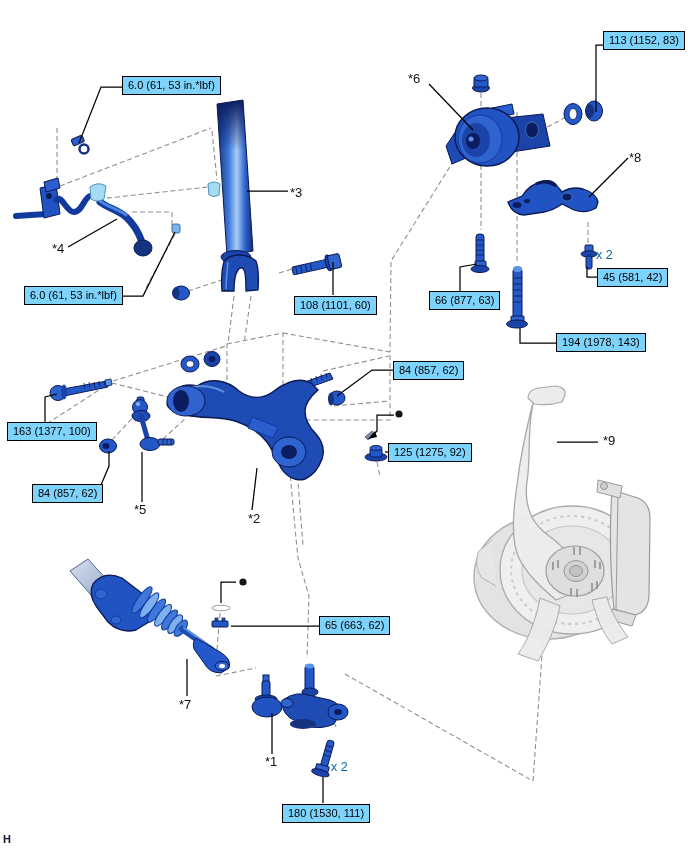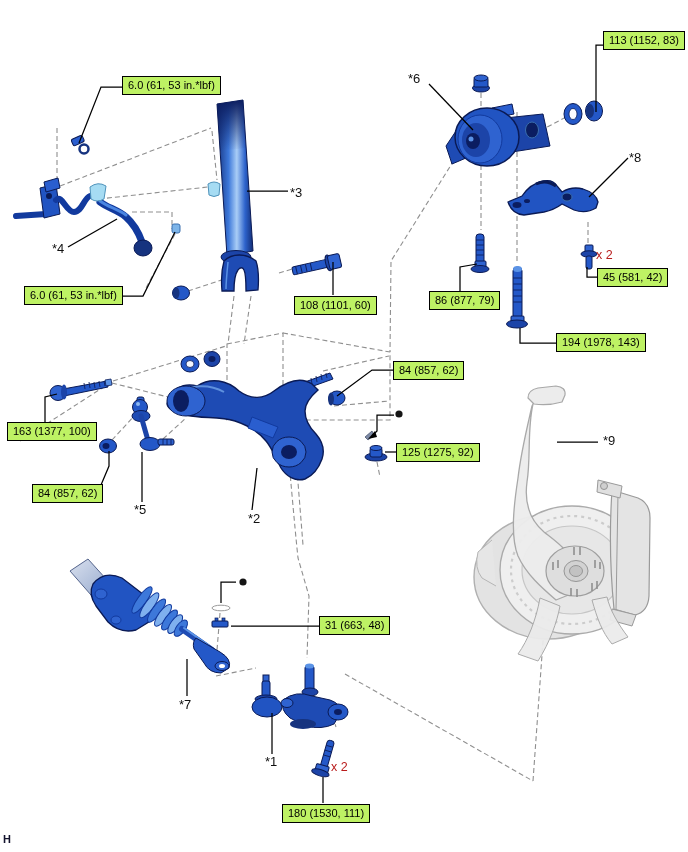--- a/index.html
+++ b/index.html
@@ -1,22 +1,22 @@
 <!DOCTYPE html>
 <html><head>
 <meta charset="utf-8">
 <style>
   html,body{margin:0;padding:0;background:#ffffff;}
   .stage{position:relative;width:688px;height:852px;background:#ffffff;overflow:hidden;
          font-family:"Liberation Sans",sans-serif;}
   .stage svg{position:absolute;left:0;top:0;}
-  .torque-label{position:absolute;background:#bef264;border:1.6px solid #000;color:#000;
+  .torque-label{position:absolute;background:#7dd3fc;border:1.6px solid #000;color:#000;
     font:11px/1.3 "Liberation Sans",sans-serif;padding:1px 5px 2px 5px;white-space:nowrap;z-index:5;}
   .callout{position:absolute;color:#111;font:13px/1.1 "Liberation Sans",sans-serif;z-index:5;}
-  .qty{position:absolute;color:#b91c1c;font:12.5px/1.1 "Liberation Sans",sans-serif;z-index:5;}
+  .qty{position:absolute;color:#0369a1;font:12.5px/1.1 "Liberation Sans",sans-serif;z-index:5;}
   .footer-letter{position:absolute;color:#14142e;font:bold 11px/1.1 "Liberation Sans",sans-serif;z-index:5;}
 </style>
 </head>
 <body>
 
 <div class="stage">
 
 <svg width="688" height="852" viewBox="0 0 688 852">
   <defs>
     <linearGradient id="tg" x1="0" y1="0" x2="1" y2="0">
@@ -354,28 +354,28 @@
   </g>
   <polygon points="368,439 375,431 377,437" fill="#000"></polygon>
   <circle cx="399" cy="414" r="3.6" fill="#151515"></circle>
   <circle cx="243" cy="582" r="3.6" fill="#151515"></circle>
 </svg>
 
 <div class="torque-label" style="left:122px;top:76px">6.0 (61, 53 in.*lbf)</div>
 <div class="torque-label" style="left:603px;top:31px">113 (1152, 83)</div>
 <div class="torque-label" style="left:24px;top:286px">6.0 (61, 53 in.*lbf)</div>
 <div class="torque-label" style="left:294px;top:296px">108 (1101, 60)</div>
-<div class="torque-label" style="left:429px;top:291px">86 (877, 79)</div>
+<div class="torque-label" style="left:429px;top:291px">66 (877, 63)</div>
 <div class="torque-label" style="left:556px;top:333px">194 (1978, 143)</div>
 <div class="torque-label" style="left:597px;top:268px">45 (581, 42)</div>
 <div class="torque-label" style="left:393px;top:361px">84 (857, 62)</div>
 <div class="torque-label" style="left:7px;top:422px">163 (1377, 100)</div>
 <div class="torque-label" style="left:32px;top:484px">84 (857, 62)</div>
-<div class="torque-label" style="left:396px;top:443px">125 (1275, 92)</div>
-<div class="torque-label" style="left:319px;top:616px">31 (663, 48)</div>
+<div class="torque-label" style="left:388px;top:443px">125 (1275, 92)</div>
+<div class="torque-label" style="left:319px;top:616px">65 (663, 62)</div>
 <div class="torque-label" style="left:282px;top:804px">180 (1530, 111)</div>
 
 <div class="callout" style="left:265px;top:755px">*1</div>
 <div class="callout" style="left:248px;top:512px">*2</div>
 <div class="callout" style="left:290px;top:186px">*3</div>
 <div class="callout" style="left:52px;top:242px">*4</div>
 <div class="callout" style="left:134px;top:503px">*5</div>
 <div class="callout" style="left:408px;top:72px">*6</div>
 <div class="callout" style="left:179px;top:698px">*7</div>
 <div class="callout" style="left:629px;top:151px">*8</div>

